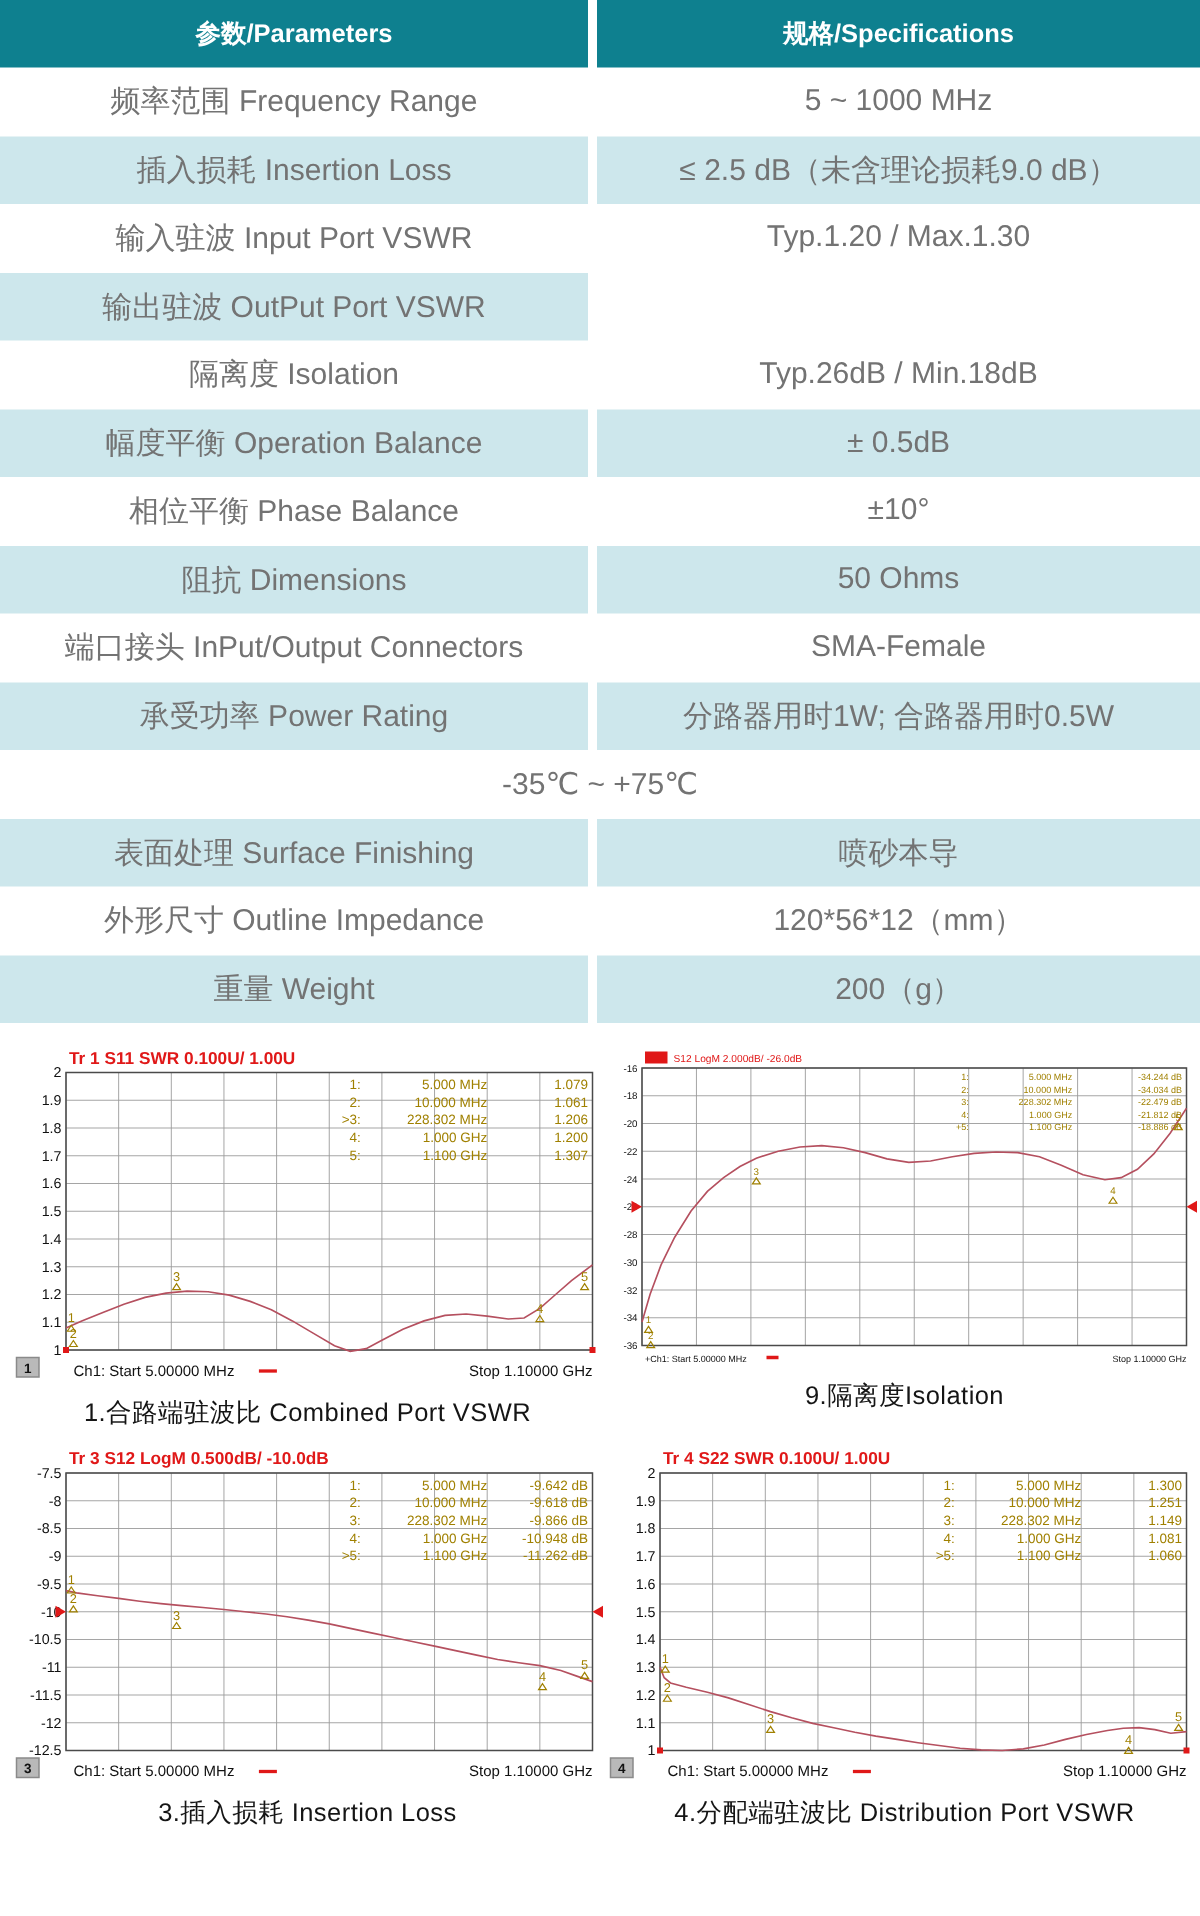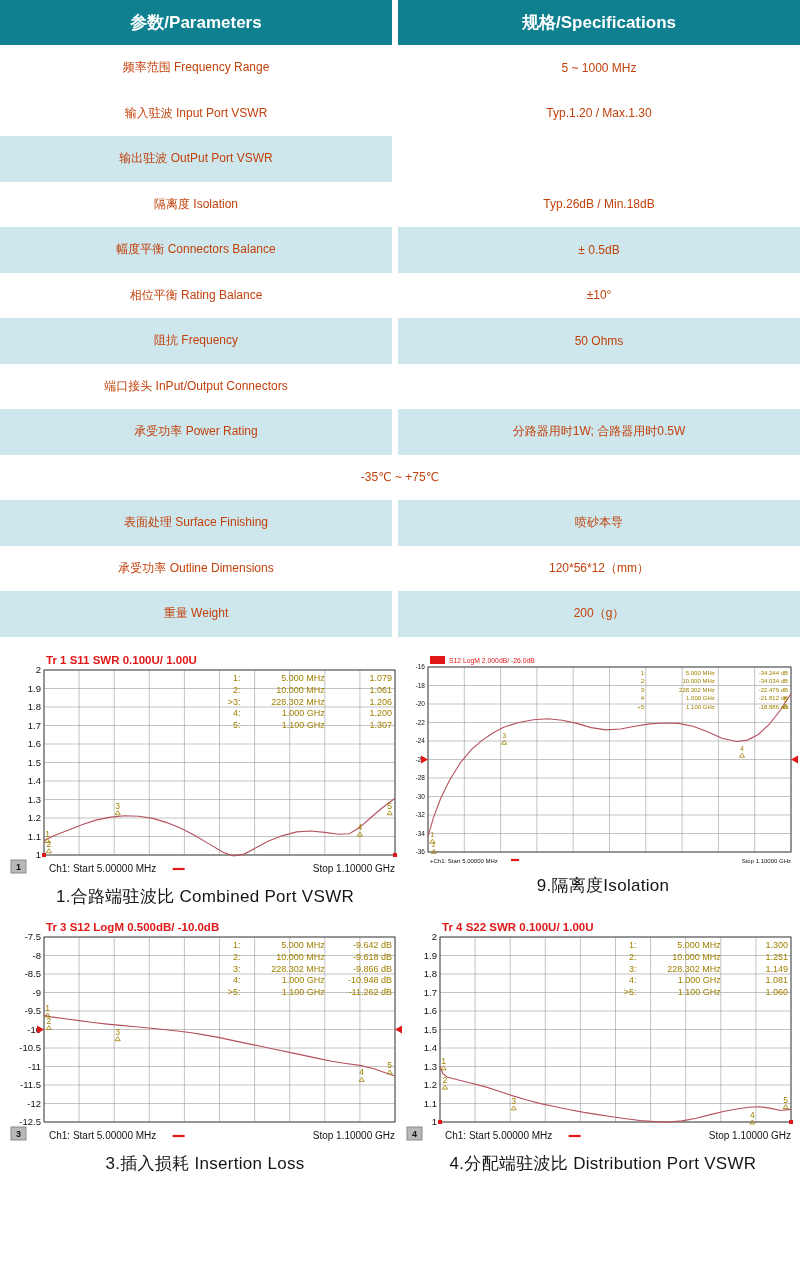--- a/index.html
+++ b/index.html
@@ -1,20 +1,20 @@
 <!DOCTYPE html>
 <html><head>
 <meta charset="utf-8">
 <style>
   html,body{margin:0;padding:0;background:#fff;}
   body{width:800px;font-family:"Liberation Sans","DejaVu Sans",sans-serif;color:#333;}
   .spec-table{width:800px;}
   .spec-row{display:flex;height:45.5px;}
   .spec-row .cell{display:flex;align-items:center;justify-content:center;text-align:center;
-    font-size:12px;color:#c2410c;}
+    font-size:20px;color:#737373;}
   .spec-row .cell.param{width:392px;margin-right:6px;}
   .spec-row .cell.spec{flex:1;}
   .spec-header{height:45px;}
   .spec-header .cell{background:#0e808f;color:#fff;font-weight:bold;font-size:17px;}
   .spec-row.alt .cell{background:#cde7ec;}
   .charts{display:flex;flex-wrap:wrap;margin-top:16px;}
   .chart-cell{width:400px;box-sizing:border-box;}
   .chart-cell.left{padding-left:10px;}
   .chart-cell.right{padding-left:6px;}
   .chart-caption{text-align:center;font-size:17px;color:#151515;margin:4px 0 12px;letter-spacing:.3px;}
@@ -26,59 +26,64 @@
 <div class="spec-table">
   <div class="spec-row spec-header">
     <div class="cell param">参数/Parameters</div>
     <div class="cell spec">规格/Specifications</div>
   </div>
   <div id="spec-rows">
       <div class="spec-row">
         <div class="cell param">频率范围 Frequency Range</div>
         <div class="cell spec">5 ~ 1000 MHz</div>
       </div>
+      <div class="spec-row alt">
+        <div class="cell param">插入损耗 Insertion Loss</div>
+        <div class="cell spec">≤ 2.5 dB（未含理论损耗9.0 dB）</div>
+      </div>
       <div class="spec-row">
         <div class="cell param">输入驻波 Input Port VSWR</div>
         <div class="cell spec">Typ.1.20 / Max.1.30</div>
       </div>
       <div class="spec-row alt">
         <div class="cell param">输出驻波 OutPut Port VSWR</div>
       </div>
       <div class="spec-row">
         <div class="cell param">隔离度 Isolation</div>
         <div class="cell spec">Typ.26dB / Min.18dB</div>
       </div>
       <div class="spec-row alt">
-        <div class="cell param">幅度平衡 Connectors Balance</div>
+        <div class="cell param">幅度平衡 Operation Balance</div>
         <div class="cell spec">± 0.5dB</div>
       </div>
       <div class="spec-row">
-        <div class="cell param">相位平衡 Rating Balance</div>
+        <div class="cell param">相位平衡 Phase Balance</div>
         <div class="cell spec">±10°</div>
       </div>
       <div class="spec-row alt">
-        <div class="cell param">阻抗 Frequency</div>
+        <div class="cell param">阻抗 Dimensions</div>
         <div class="cell spec">50 Ohms</div>
       </div>
       <div class="spec-row">
         <div class="cell param">端口接头 InPut/Output Connectors</div>
+        <div class="cell spec">SMA-Female</div>
       </div>
       <div class="spec-row alt">
         <div class="cell param">承受功率 Power Rating</div>
         <div class="cell spec">分路器用时1W; 合路器用时0.5W</div>
       </div>
       <div class="spec-row">
         <div class="cell spec">-35℃ ~ +75℃</div>
       </div>
       <div class="spec-row alt">
         <div class="cell param">表面处理 Surface Finishing</div>
         <div class="cell spec">喷砂本导</div>
       </div>
       <div class="spec-row">
-        <div class="cell param">承受功率 Outline Dimensions</div>
+        <div class="cell param">外形尺寸 Outline Impedance</div>
         <div class="cell spec">120*56*12（mm）</div>
       </div>
       <div class="spec-row alt">
         <div class="cell param">重量 Weight</div>
         <div class="cell spec">200（g）</div>
       </div>
     </div>
 </div>
 
 <div class="charts">

